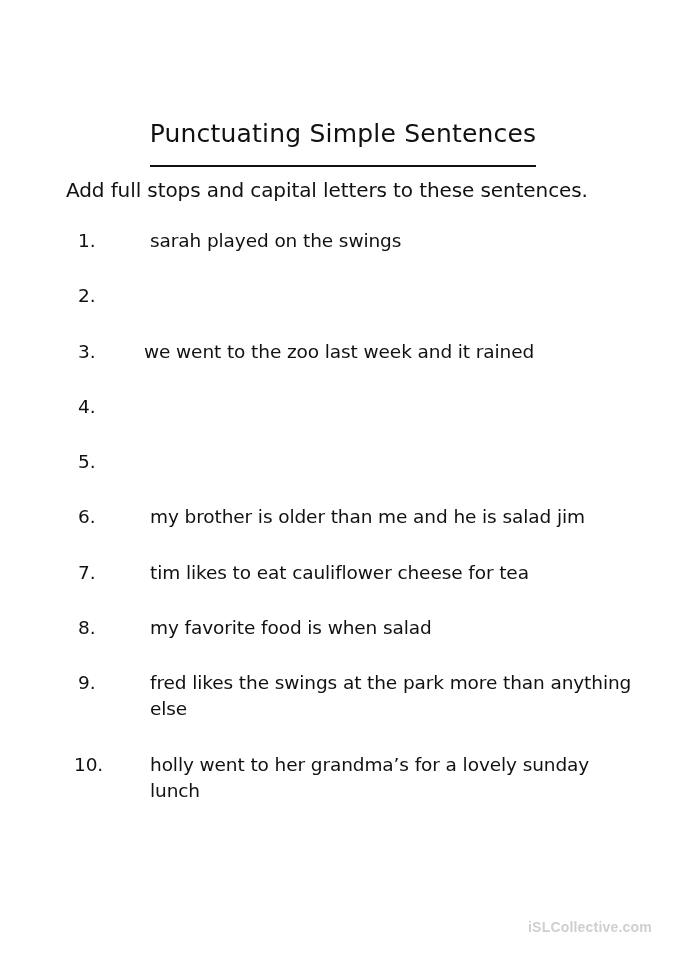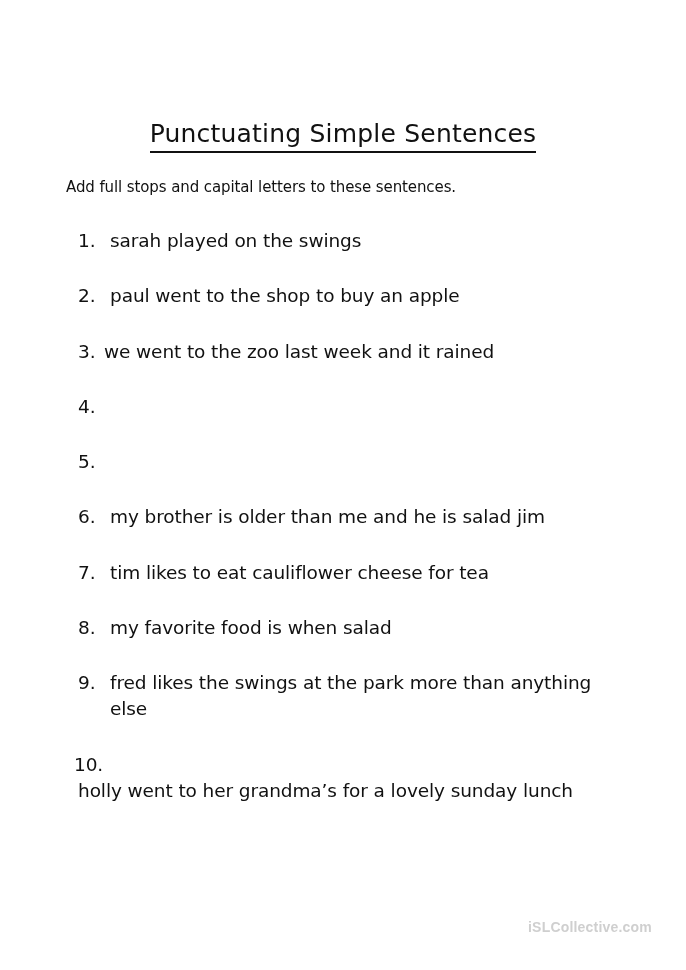--- a/index.html
+++ b/index.html
@@ -32,30 +32,30 @@
   }
   .title {
     display: inline-block;
     font-family: "DejaVu Sans", sans-serif;
     font-size: 25px;
     font-weight: 400;
     letter-spacing: 0.2px;
     line-height: 1.15;
     color: #111111;
     border-bottom: 2px solid #111111;
-    padding-bottom: 2px;
+    padding-bottom: 16px;
   }
 
   
   .instruction {
     position: absolute;
     top: 178px;
     left: 66px;
     width: 560px;
-    font-size: 15px;
+    font-size: 20px;
     font-weight: 400;
     line-height: 1.25;
     color: #111111;
     letter-spacing: -0.1px;
   }
 
   
   .list {
     position: absolute;
     top: 228px;
@@ -66,36 +66,36 @@
     display: flex;
     align-items: flex-start;
     margin-bottom: 29px;
     font-size: 18.5px;
     line-height: 1.42;
     color: #111111;
     letter-spacing: -0.1px;
   }
   .list-item:last-child {
     margin-bottom: 0;
-    flex-direction: column;
   }
   .item-num {
     flex: 0 0 auto;
     width: 32px;
     text-align: left;
     white-space: nowrap;
   }
   .item-num.wide {
     width: 32px;
     margin-left: -4px;
     padding-right: 4px;
   }
   .item-text {
     flex: 1 1 auto;
     max-width: 504px;
+    margin-left: 40px;
   }
   .item-tight .item-num {
     width: 26px;
   }
   .item-tight .item-text {
     max-width: 510px;
   }
 
   
   .watermark {
@@ -123,21 +123,20 @@
 
   <div class="list">
 
     <div class="list-item">
       <span class="item-num">1.</span>
       <span class="item-text">sarah played on the swings</span>
     </div>
 
     <div class="list-item">
       <span class="item-num">2.</span>
-      <span class="item-text">paul went to the shop to buy an apple</span>
     </div>
 
     <div class="list-item item-tight">
       <span class="item-num">3.</span>
       <span class="item-text">we went to the zoo last week and it rained</span>
     </div>
 
     <div class="list-item">
       <span class="item-num">4.</span>
     </div>

